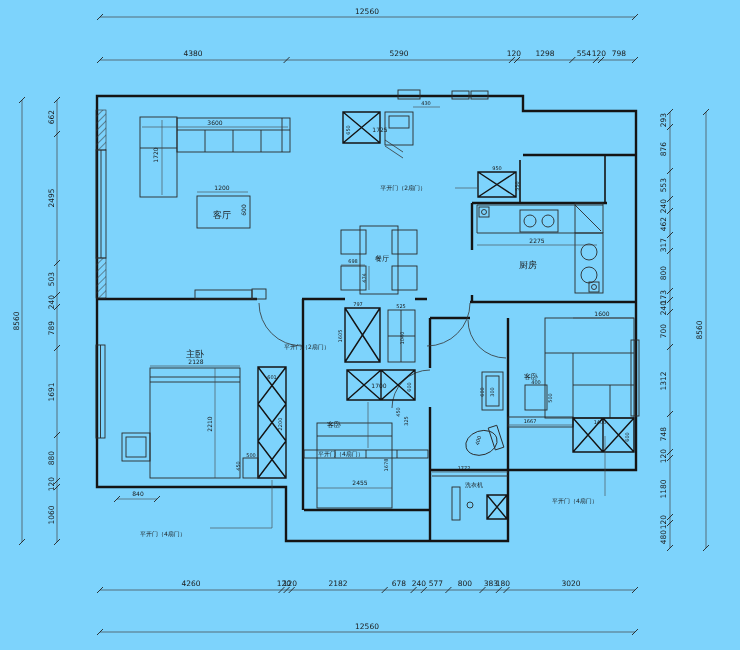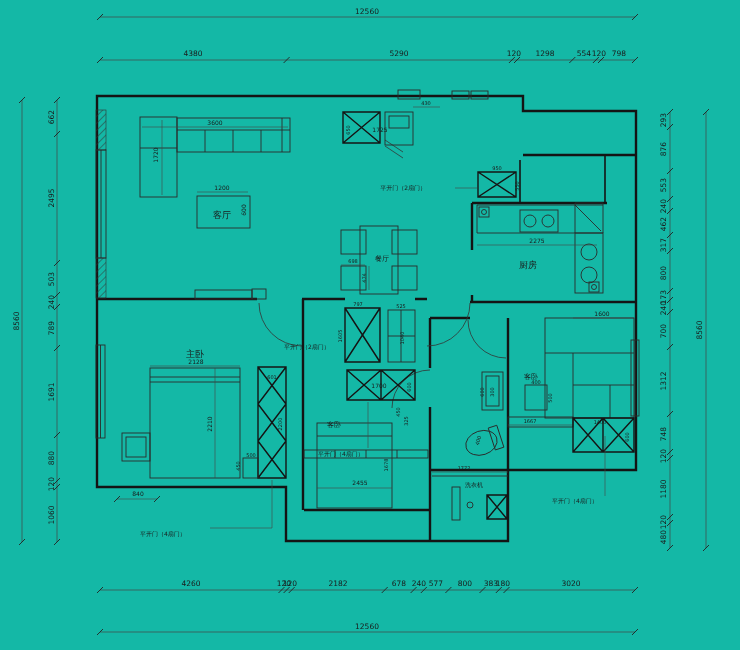--- a/index.html
+++ b/index.html
@@ -1,16 +1,16 @@
 <!DOCTYPE html>
 <html><head>
 <meta charset="utf-8">
 <style>
   html,body{margin:0;padding:0;background:#fff;}
-  #stage{position:relative;width:740px;height:650px;background:#14b8a6;overflow:hidden;}
+  #stage{position:relative;width:740px;height:650px;background:#7dd3fc;overflow:hidden;}
   svg{position:absolute;left:0;top:0;}
   text{font-family:"DejaVu Sans","Liberation Sans",sans-serif;fill:#1a1a1a;}
   .dim{font-size:7.5px;}
   .dimsm{font-size:6px;}
   .dimxs{font-size:5px;}
   .room{font-size:9px;}
   .roomsm{font-size:7px;}
   .note{font-size:6px;}
   .thin{stroke:#444;stroke-width:.7;fill:none;}
   .tick{stroke:#222;stroke-width:.9;fill:none;}

